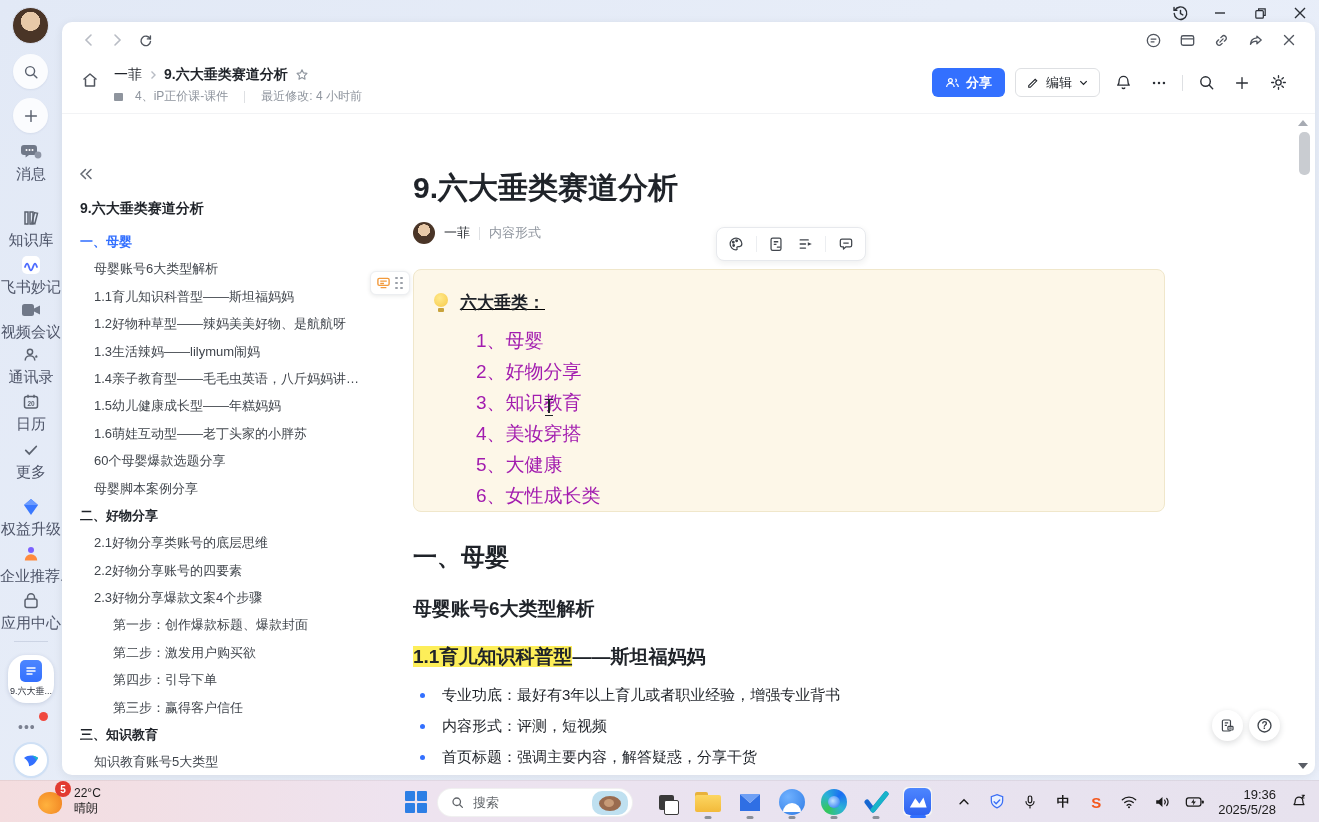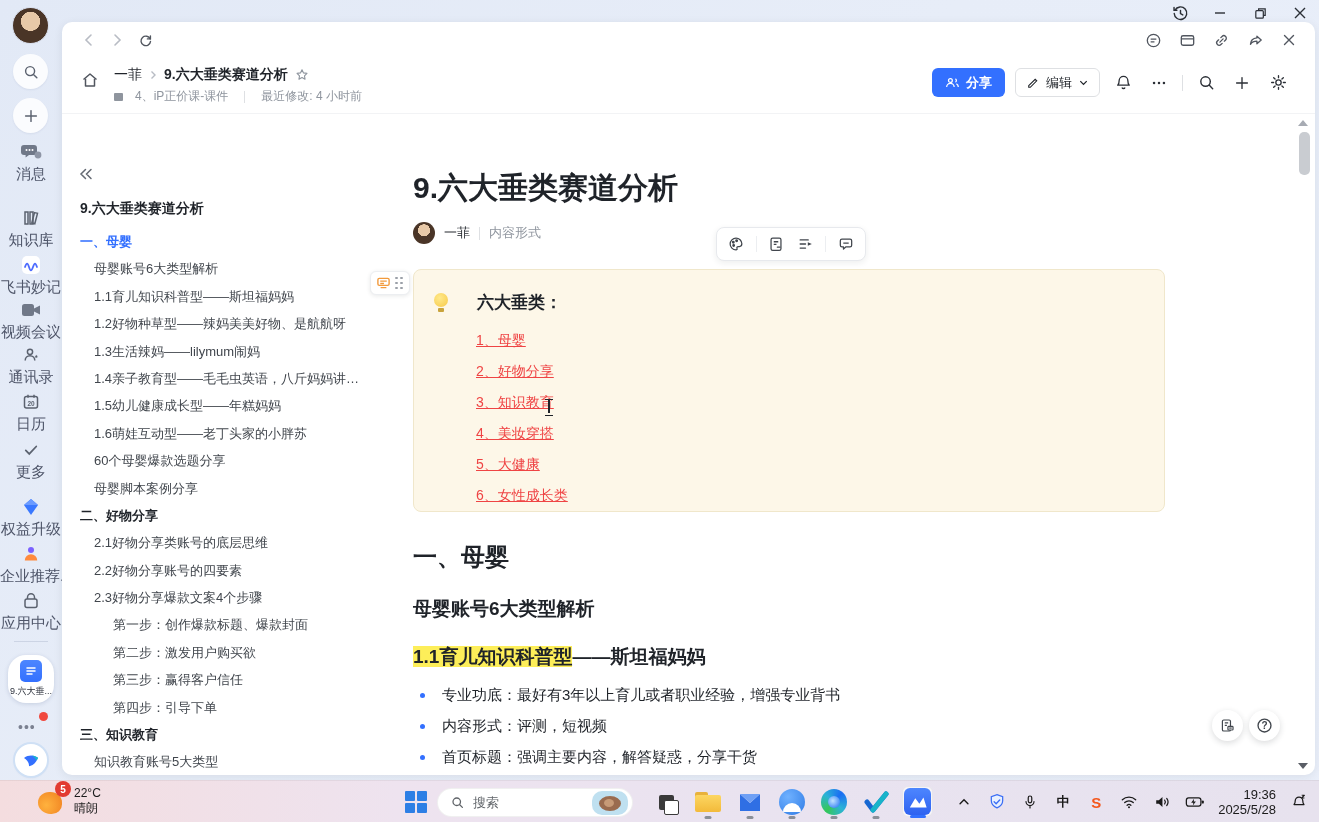--- a/index.html
+++ b/index.html
@@ -71,28 +71,28 @@
   .content { position:absolute; left:351px; top:146px; width:752px; }
   .doc-title { font-size:30px; line-height:40px; font-weight:800; color:#1f2329; }
   .author-row { margin-top:13px; height:24px; display:flex; align-items:center; gap:9px; }
   .a-avatar { width:22px; height:22px; border-radius:50%;
     background:radial-gradient(circle at 50% 38%,#e8c9a8 0 34%,#4a3527 35% 100%); }
   .a-name { font-size:13px; color:#1f2329; }
   .a-sep { width:1px; height:13px; background:#dee0e3; }
   .a-mod { font-size:13px; color:#8f959e; }
   .callout { margin-top:24px; width:752px; height:243px; background:#fdf7e8; border:1px solid #f0e7cb;
     border-radius:8px; padding:21px 28px 0 17px; position:relative; }
-  .co-head { display:flex; align-items:center; gap:29px; }
+  .co-head { display:flex; align-items:center; gap:12px;text-decoration:underline; }
   .bulb { width:14px; height:19px; position:relative; margin-left:3px; }
   .bulb .b1 { position:absolute; left:0; top:0; width:14px; height:14px; border-radius:50%;
     background:radial-gradient(circle at 40% 35%,#ffe98a,#f7c948); }
   .bulb .b2 { position:absolute; left:4px; bottom:0; width:6px; height:4px; background:#c9a43c; border-radius:1px; }
   .co-title { font-size:17px; font-weight:800; color:#1f2329; }
   .co-list { margin:11px 0 0 45px; }
-  .co-item { font-size:14px; color:#ef4444; height:31px; line-height:31px;text-decoration:underline; }
+  .co-item { font-size:19px; color:#a21caf; height:31px; line-height:31px; }
   .ibeam { position:absolute; left:130px; top:128px; width:10px; height:17px; }
   .ibeam:before { content:""; position:absolute; left:4px; top:2px; width:1.6px; height:13px; background:#1f2329; }
   .ibeam:after { content:""; position:absolute; left:1px; top:1px; width:8px; height:15px;
     border-top:1.6px solid #1f2329; border-bottom:1.6px solid #1f2329; }
   .h1 { margin-top:28px; font-size:24px; line-height:34px; font-weight:800; color:#1f2329; }
   .h2 { margin-top:21px; font-size:19px; line-height:28px; font-weight:800; color:#1f2329; }
   .h3 { margin-top:20px; font-size:19px; line-height:28px; font-weight:800; color:#1f2329; }
   .hl { background:#fdee59; }
   .bullets { margin-top:9px; }
   .b-row { display:flex; align-items:center; height:31px; }
@@ -487,22 +487,22 @@
       <div class="trow t-item">1.5幼儿健康成长型——年糕妈妈</div>
       <div class="trow t-item">1.6萌娃互动型——老丁头家的小胖苏</div>
       <div class="trow t-item">60个母婴爆款选题分享</div>
       <div class="trow t-item">母婴脚本案例分享</div>
       <div class="trow t-sec">二、好物分享</div>
       <div class="trow t-item">2.1好物分享类账号的底层思维</div>
       <div class="trow t-item">2.2好物分享账号的四要素</div>
       <div class="trow t-item">2.3好物分享爆款文案4个步骤</div>
       <div class="trow t-sub">第一步：创作爆款标题、爆款封面</div>
       <div class="trow t-sub">第二步：激发用户购买欲</div>
+      <div class="trow t-sub">第四步：引导下单</div>
       <div class="trow t-sub">第三步：赢得客户信任</div>
-      <div class="trow t-sub">第四步：引导下单</div>
       <div class="trow t-sec">三、知识教育</div>
       <div class="trow t-item">知识教育账号5大类型</div>
     </div>
 
     <div class="content">
       <div class="doc-title nowrap">9.六大垂类赛道分析</div>
       <div class="author-row">
         <div class="a-avatar"></div>
         <span class="a-name">一菲</span>
         <span class="a-sep"></span>

